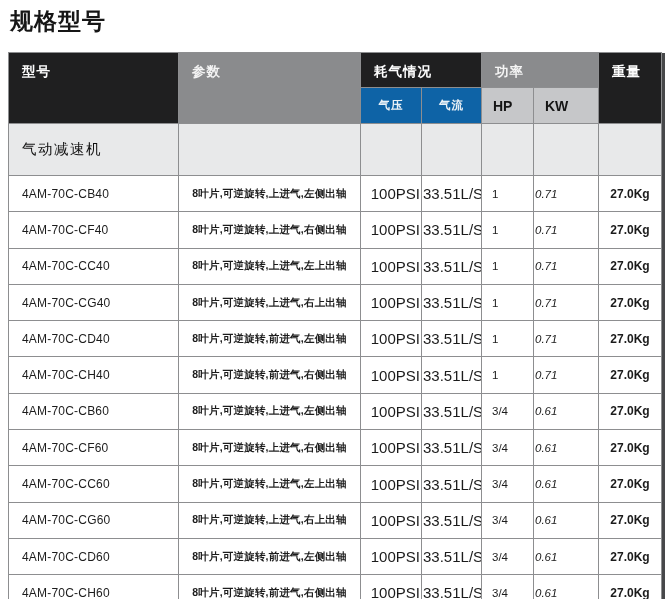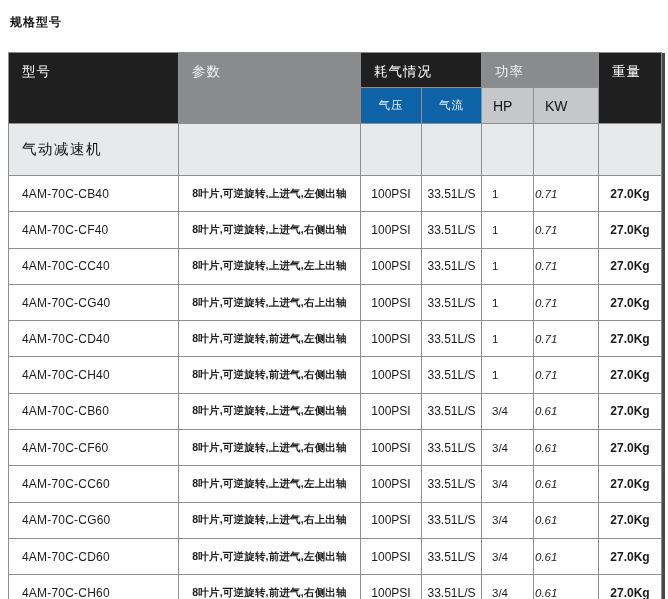--- a/index.html
+++ b/index.html
@@ -17,38 +17,37 @@
   body{
     width:668px;height:599px;
     background:#ffffff;
     font-family:"Liberation Sans","DejaVu Sans",sans-serif;
     color:var(--ink);
     position:relative;
     overflow:hidden;
   }
   .page-title{
     position:absolute;left:10px;top:6px;
-    font-size:12px;font-weight:bold;color:#161616;
+    font-size:23px;font-weight:bold;color:#161616;
     letter-spacing:1px;
-    margin-top:8px;
   }
   .table-wrap{
     position:absolute;left:8px;top:52px;width:653px;
   }
   table.spec{
     width:653px;
     border-collapse:collapse;
     table-layout:fixed;
     box-shadow:3px 1px 0 0 var(--shadow);
   }
   th,td{
     border:1px solid var(--grid);
     overflow:hidden;white-space:nowrap;
   }
-  thead th{font-weight:400;}
+  thead th{font-weight:700;}
   .th-black{
     background:var(--black-header);color:#fdfdfd;
     text-align:left;padding-left:13px;font-size:13.5px;
     vertical-align:top;padding-top:10px;letter-spacing:1px;
   }
   .th-gray{
     background:var(--gray-header);color:#f4f4f4;
     text-align:left;padding-left:13px;font-size:13.5px;
     vertical-align:top;padding-top:10px;letter-spacing:1px;
   }
@@ -65,21 +64,21 @@
   tr.category-row td{
     background:var(--category-bg);height:52px;
   }
   td.cat-label{
     font-size:14.5px;color:#111;text-align:left;
     padding-left:13px;letter-spacing:1.5px;
   }
   tbody tr.data-row td{height:36.3px;background:#ffffff;}
   .c-model{text-align:left;padding-left:13px;font-size:12px;letter-spacing:0.2px;color:#1c1c1c;}
   .c-params{text-align:center;font-size:10.5px;font-weight:600;color:#1c1c1c;letter-spacing:0.2px;margin-left:36px;}
-  .c-pressure,.c-flow{text-align:center;font-size:12px;margin-left:32px;}
+  .c-pressure,.c-flow{text-align:right;font-size:15px;margin-left:32px;}
   .c-hp{text-align:left;padding-left:10px;font-size:11.5px;}
   .c-kw{text-align:left;font-size:11.5px;font-style:italic;}
   .c-weight{text-align:center;font-size:12px;font-weight:600;border-radius:10px;}
 </style>
 </head>
 <body>
 
 <div class="page-title">规格型号</div>
 
 <div class="table-wrap">

